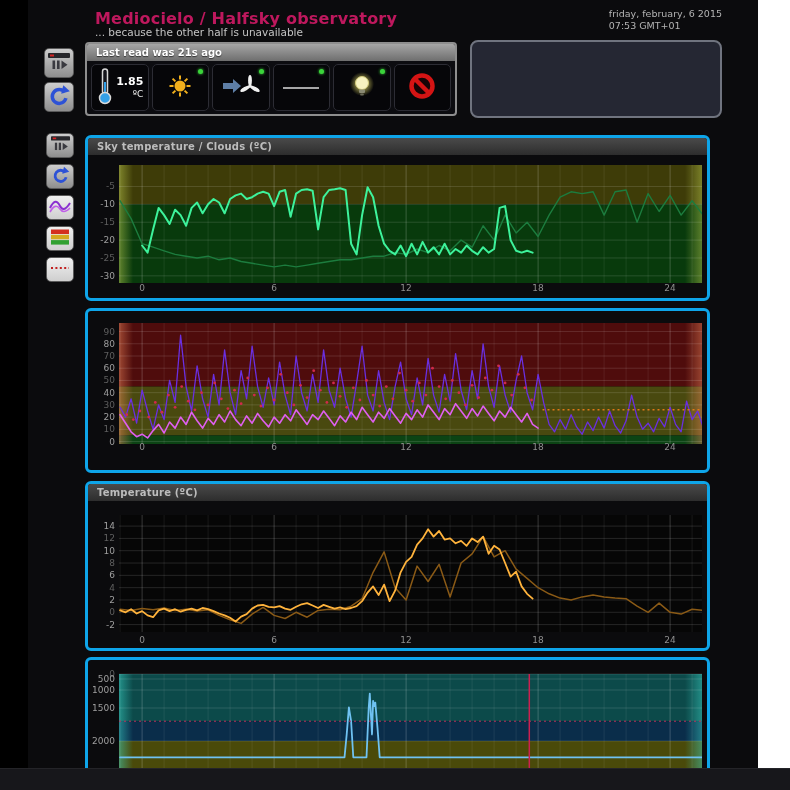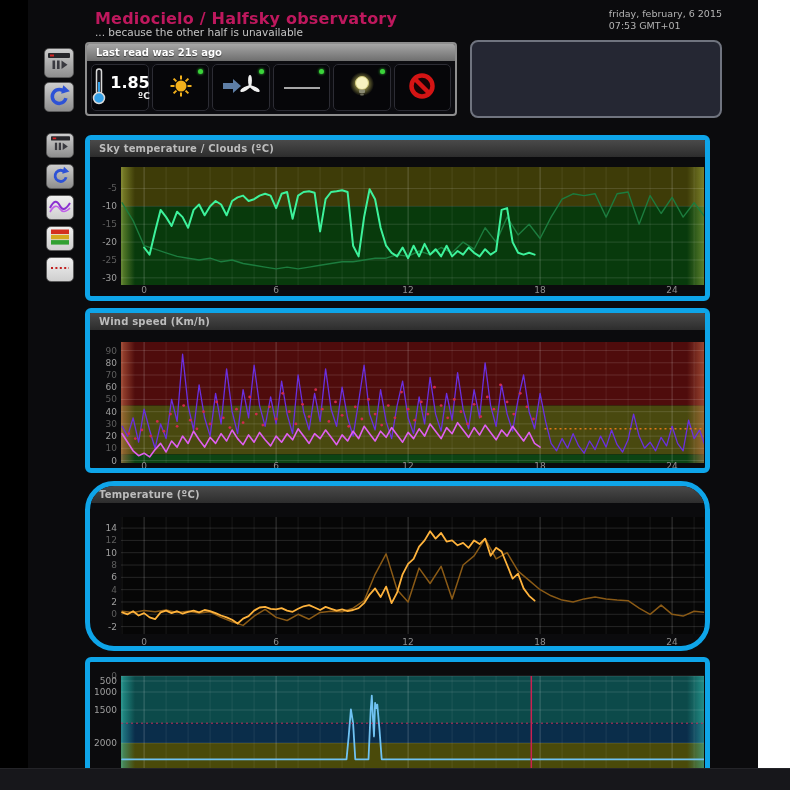--- a/index.html
+++ b/index.html
@@ -26,31 +26,31 @@
   .status{position:absolute;left:85px;top:42px;width:372px;height:74px;background:#0c0c10;
           border:2px solid #8e8e8e;border-radius:4px;overflow:hidden;}
   .bar{height:17px;font-size:10px;font-weight:bold;line-height:17px;padding-left:9px;}
   .bar.light{background:linear-gradient(#a6a6a6,#6e6e6e);color:#fff;text-shadow:0 1px 1px #333;}
   .bar.dark{background:linear-gradient(#4a4a4a,#2d2d2d);color:#bcbcbc;letter-spacing:.2px;}
   .tiles{display:flex;gap:3px;padding:3px 4px;}
   .tile{position:relative;width:58px;height:47px;background:#060609;border:1px solid #2c2c34;
         border-radius:5px;display:flex;align-items:center;justify-content:center;gap:2px;}
   .led{position:absolute;top:4px;right:5px;width:5px;height:5px;border-radius:50%;
        background:#3bd43b;box-shadow:0 0 3px #3bd43b;}
-  .tval{font-size:16px;font-weight:bold;color:#fff;line-height:1.1;}
-  .tunit{font-size:9px;font-weight:bold;color:#eee;text-align:right;}
+  .tval{font-size:11px;font-weight:bold;color:#fff;line-height:1.1;}
+  .tunit{font-size:9px;font-weight:normal;color:#eee;text-align:right;}
   
   .info{position:absolute;left:470px;top:40px;width:252px;height:78px;background:#252733;
         border:2px solid #70747f;border-radius:8px;}
   
-  .chart{position:absolute;left:85px;width:625px;background:#0b0b0d;border:5px solid #0ea5e9;
+  .chart{position:absolute;left:85px;width:625px;background:#0b0b0d;border:3px solid #0ea5e9;
          border-radius:6px;overflow:hidden;}
   #chart-0{top:135px;height:166px;}
   #chart-1{top:308px;height:165px;}
-  #chart-2{top:481px;height:170px;border-radius:29px;}
+  #chart-2{top:481px;height:170px;}
   #chart-3{top:657px;height:140px;}
   .canvas{display:block;}
   .bottombar{position:absolute;left:0;top:768px;width:790px;height:22px;background:#17171b;
              border-top:1px solid #242428;}
 </style>
 </head>
 <body>
 
 <div class="page">
   <div class="content"></div>
@@ -282,21 +282,20 @@
         <text x="318.1" y="136" text-anchor="middle" font-size="9" font-family="&quot;DejaVu Sans&quot;,sans-serif" fill="#8f8f8f">12</text>
         <text x="450.1" y="136" text-anchor="middle" font-size="9" font-family="&quot;DejaVu Sans&quot;,sans-serif" fill="#8f8f8f">18</text>
         <text x="582.1" y="136" text-anchor="middle" font-size="9" font-family="&quot;DejaVu Sans&quot;,sans-serif" fill="#8f8f8f">24</text>
         <g clip-path="url(#clip0)">
           <polyline points="32.1,45.8 43.1,63.6 54.1,88.7 65.1,92.2 76.1,95.8 87.1,99.4 98.1,101.2 109.1,103.0 120.1,101.2 131.1,104.8 142.1,103.0 153.1,106.5 164.1,108.3 175.1,110.1 186.1,111.9 197.1,110.1 208.1,111.9 219.1,110.1 230.1,108.3 241.1,106.5 252.1,104.8 263.1,104.8 274.1,103.0 285.1,101.2 296.1,101.2 307.1,97.6 318.1,99.4 329.1,94.0 340.1,97.6 351.1,90.5 362.1,95.8 373.1,85.1 384.1,92.2 395.1,70.8 406.1,85.1 417.1,60.1 428.1,77.9 439.1,67.2 450.1,81.5 461.1,60.1 472.1,42.2 483.1,36.8 494.1,38.6 505.1,36.8 516.1,60.1 527.1,36.8 538.1,35.0 549.1,67.2 560.1,38.6 571.1,56.5 582.1,40.4 593.1,60.1 604.1,45.8 615.1,60.1" fill="none" stroke="#1c7c3e" stroke-width="1.4" stroke-linejoin="round" stroke-linecap="round"></polyline>
           <polyline points="54.1,90.5 59.6,97.6 65.1,74.4 70.6,52.9 76.1,60.1 81.6,69.0 87.1,54.7 92.6,60.1 98.1,70.8 103.6,52.9 109.1,47.5 114.6,58.3 120.1,49.3 125.6,44.0 131.1,47.5 136.6,58.3 142.1,44.0 147.6,40.4 153.1,38.6 158.6,44.0 164.1,42.2 169.6,38.6 175.1,36.8 180.6,38.6 186.1,51.1 191.6,36.8 197.1,35.0 202.6,61.8 208.1,38.6 213.6,35.0 219.1,34.3 224.6,35.7 230.1,74.4 235.6,42.2 241.1,35.0 246.6,34.3 252.1,33.2 257.6,35.0 263.1,88.7 268.6,99.4 274.1,60.1 279.6,32.2 285.1,42.2 290.6,70.8 296.1,88.7 301.6,95.8 307.1,99.4 312.6,90.5 318.1,101.2 323.6,88.7 329.1,99.4 334.6,86.9 340.1,97.6 345.6,92.2 351.1,99.4 356.6,88.7 362.1,99.4 367.6,94.0 373.1,97.6 378.6,90.5 384.1,95.8 389.6,99.4 395.1,92.2 400.6,97.6 406.1,94.0 411.6,52.9 417.1,51.1 422.6,85.1 428.1,95.8 433.6,97.6 439.1,95.8 444.6,97.6" fill="none" stroke="#3df29b" stroke-width="2" stroke-linejoin="round" stroke-linecap="round"></polyline>
         </g>
       </svg>
   </div>
   <div class="chart" id="chart-1">
-    <div class="bar dark">Wind speed (Km/h)</div>
     <svg class="canvas" width="623" height="146" viewBox="0 0 623 146">
         <defs>
           <clipPath id="clip1">
             <rect x="31" y="12" width="583" height="121"></rect>
           </clipPath>
           <linearGradient id="gl1">
             <stop offset="0" stop-color="#ff9060" stop-opacity="0.45"></stop>
             <stop offset="1" stop-color="#ff9060" stop-opacity="0"></stop>
           </linearGradient>
           <linearGradient id="gr1">

